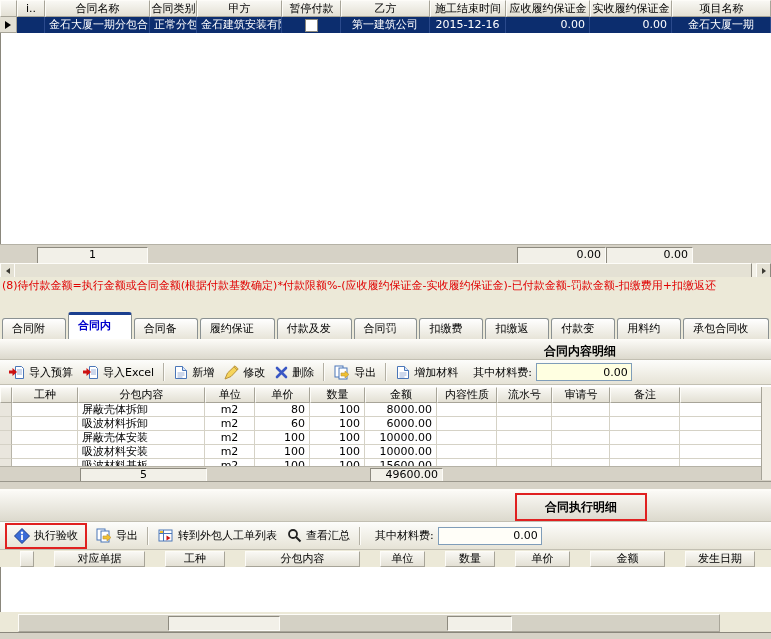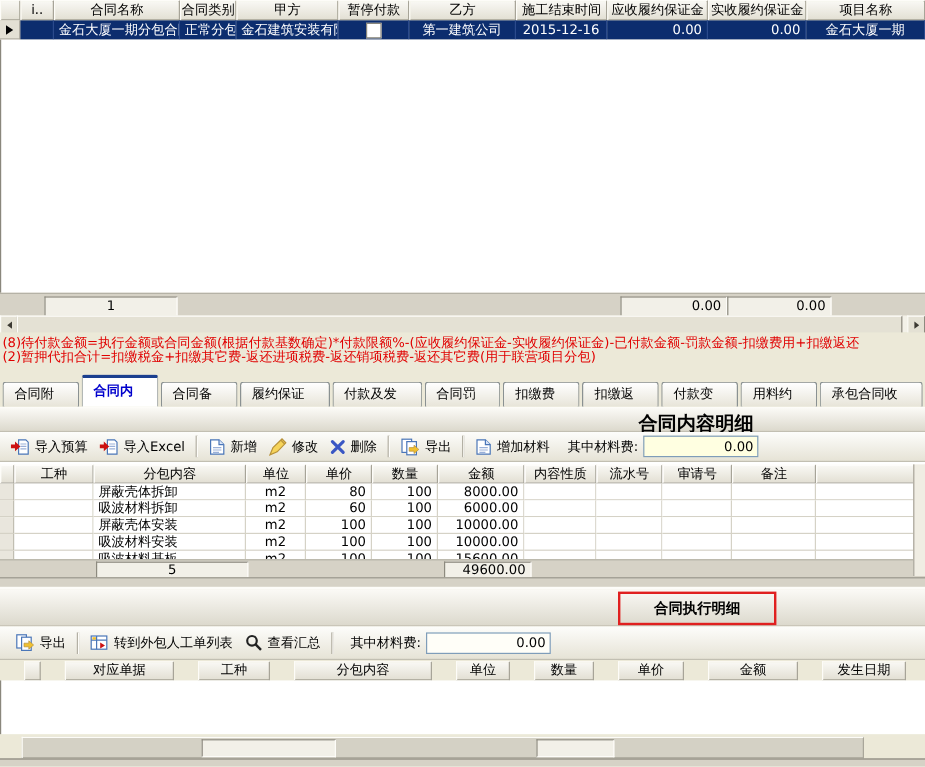--- a/index.html
+++ b/index.html
@@ -40,21 +40,21 @@
 
   
   .tabs{display:flex;align-items:flex-end;padding-left:2px;}
   .tab{height:20px;line-height:19px;padding:0 9px;margin-right:2px;
     background:linear-gradient(#ffffff,#e7e4d8);border:1px solid #8a9192;border-bottom:none;
     border-radius:3px 3px 0 0;cursor:default;}
   .tab.active{height:24px;line-height:21px;background:#fff;border-top:3px solid #1b3f8f;
     color:#0000cc;font-weight:bold;}
 
   .sectitle{background:linear-gradient(#fbfaf6,#dcd9cd);border-top:1px solid #fdfcf8;border-bottom:1px solid #c2bfb2;}
-  .sectitle .tlabel{position:absolute;left:505px;width:150px;text-align:center;font-weight:bold;font-size:16px;top:3px;}
+  .sectitle .tlabel{position:absolute;left:505px;width:150px;text-align:center;font-weight:bold;font-size:12px;top:3px;}
 
   .toolbar{background:linear-gradient(#fdfdfb,#e6e3d6);border-bottom:1px solid #c2bfb2;
     display:flex;align-items:center;padding:0 4px;}
   .tbtn{display:flex;align-items:center;gap:4px;padding:2px 5px;cursor:default;}
   .tsep{width:1px;height:18px;background:#b3b0a4;border-right:1px solid #fdfcf8;margin:0 4px;}
   .feelabel{margin:0 4px 0 10px;}
   .feeinput{height:16px;border:1px solid #7f9db9;text-align:right;padding:0 3px;
     font-family:"DejaVu Sans",sans-serif;font-size:11px;box-sizing:content-box;}
 
   
@@ -142,21 +142,20 @@
         <span class="tri-left-s"></span>
       </div>
     <div class="sthumb raised"></div>
     <div class="sbtn raised" style="right:0;">
         <span class="tri-right-s"></span>
       </div>
   </div>
 
   <div class="band notes" style="top:277px;height:36px;">
     <div>(8)待付款金额=执行金额或合同金额(根据付款基数确定)*付款限额%-(应收履约保证金-实收履约保证金)-已付款金额-罚款金额-扣缴费用+扣缴返还</div>
-    <div>(2)暂押代扣合计=扣缴税金+扣缴其它费-返还进项税费-返还销项税费-返还其它费(用于联营项目分包)</div>
   </div>
 
   <div class="band tabs" style="top:313px;height:26px;">
     <div class="tab">合同附件</div>
     <div class="tab active">合同内容</div>
     <div class="tab">合同备注</div>
     <div class="tab">履约保证金</div>
     <div class="tab">付款及发票</div>
     <div class="tab">合同罚款</div>
     <div class="tab">扣缴费用</div>
@@ -342,20 +341,32 @@
 
   <div class="band divider" style="top:481px;height:9px;"></div>
 
   <div class="band sectitle" style="top:490px;height:32px;">
     <div class="title2box redbox">
       <span>合同执行明细</span>
     </div>
   </div>
 
   <div class="band toolbar" style="top:522px;height:28px;">
+    <div class="redbox" style="display:flex;align-items:center;padding:1px 2px;margin-left:1px;">
+      <div class="tbtn">
+        <span class="icon">
+            <svg width="16" height="16">
+              <polygon points="8,0.5 15.5,8 8,15.5 0.5,8" fill="#3a6cd8" stroke="#1c3f8c"></polygon>
+              <circle cx="8" cy="4.8" r="1.2" fill="#fff"></circle>
+              <rect x="7.1" y="6.8" width="1.8" height="5.2" fill="#fff"></rect>
+            </svg>
+          </span>
+        <span>执行验收</span>
+      </div>
+    </div>
     <div class="tbtn" style="margin-left:4px;">
       <span class="icon">
           <svg width="16" height="15">
             <rect x="1" y="1" width="8" height="11" fill="#fff" stroke="#4a76b8"></rect>
             <rect x="5" y="3" width="8" height="11" fill="#fff" stroke="#4a76b8"></rect>
             <path d="M7 8h4v-2l4 3.5-4 3.5v-2H7z" fill="#f0c030" stroke="#b8923a" stroke-width="0.6"></path>
           </svg>
         </span>
       <span>导出</span>
     </div>

